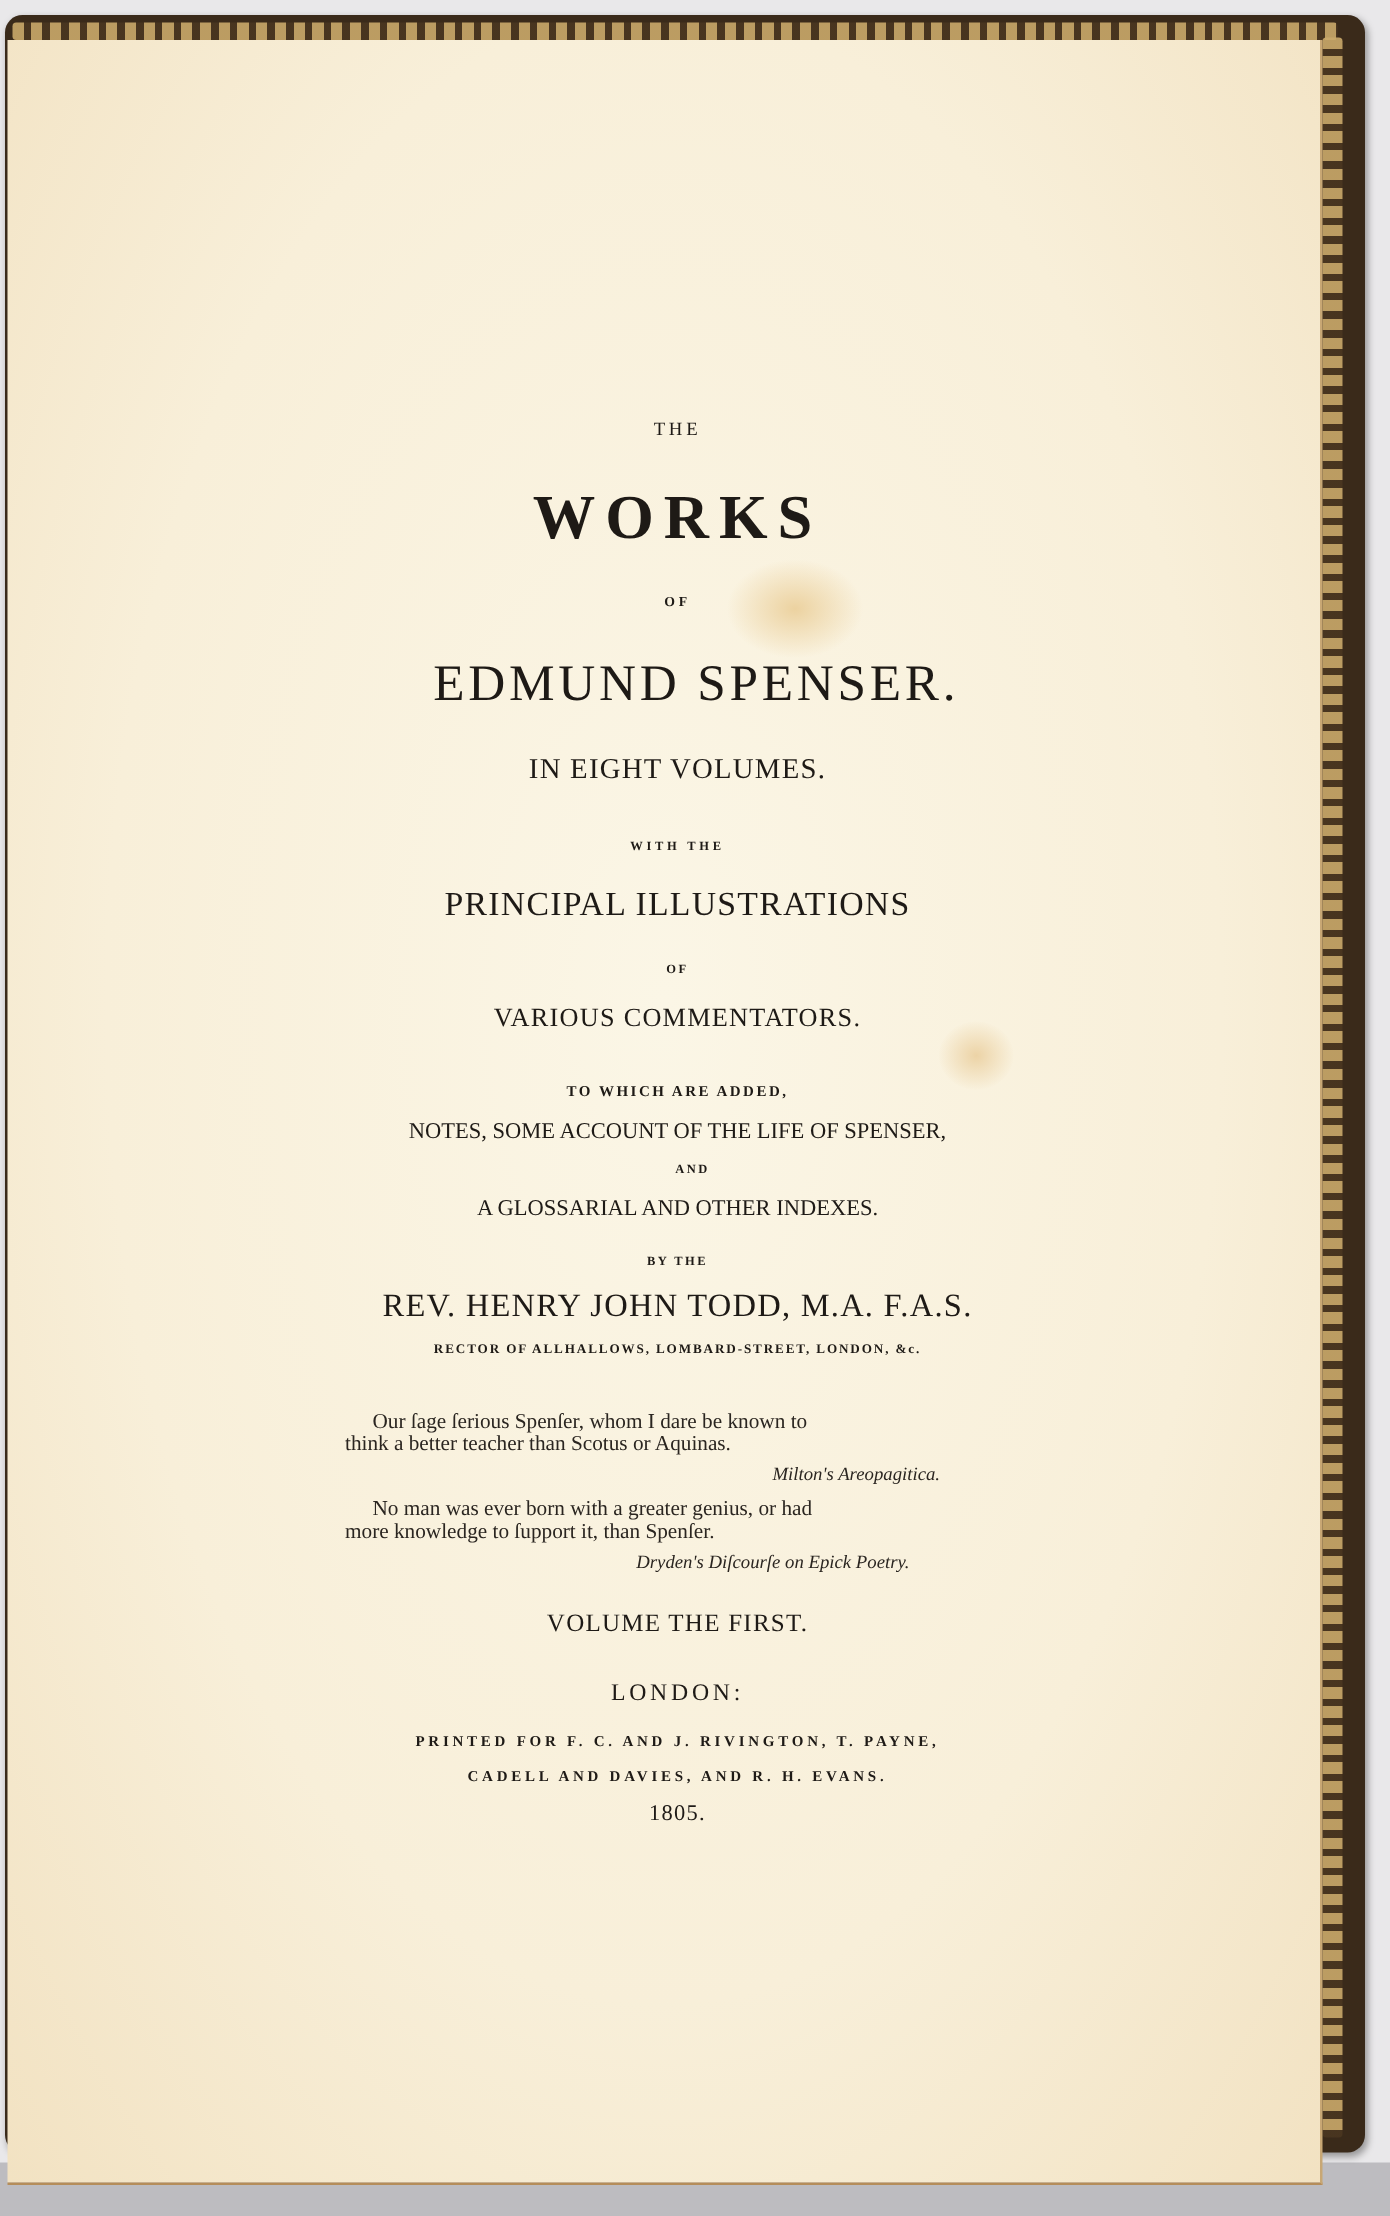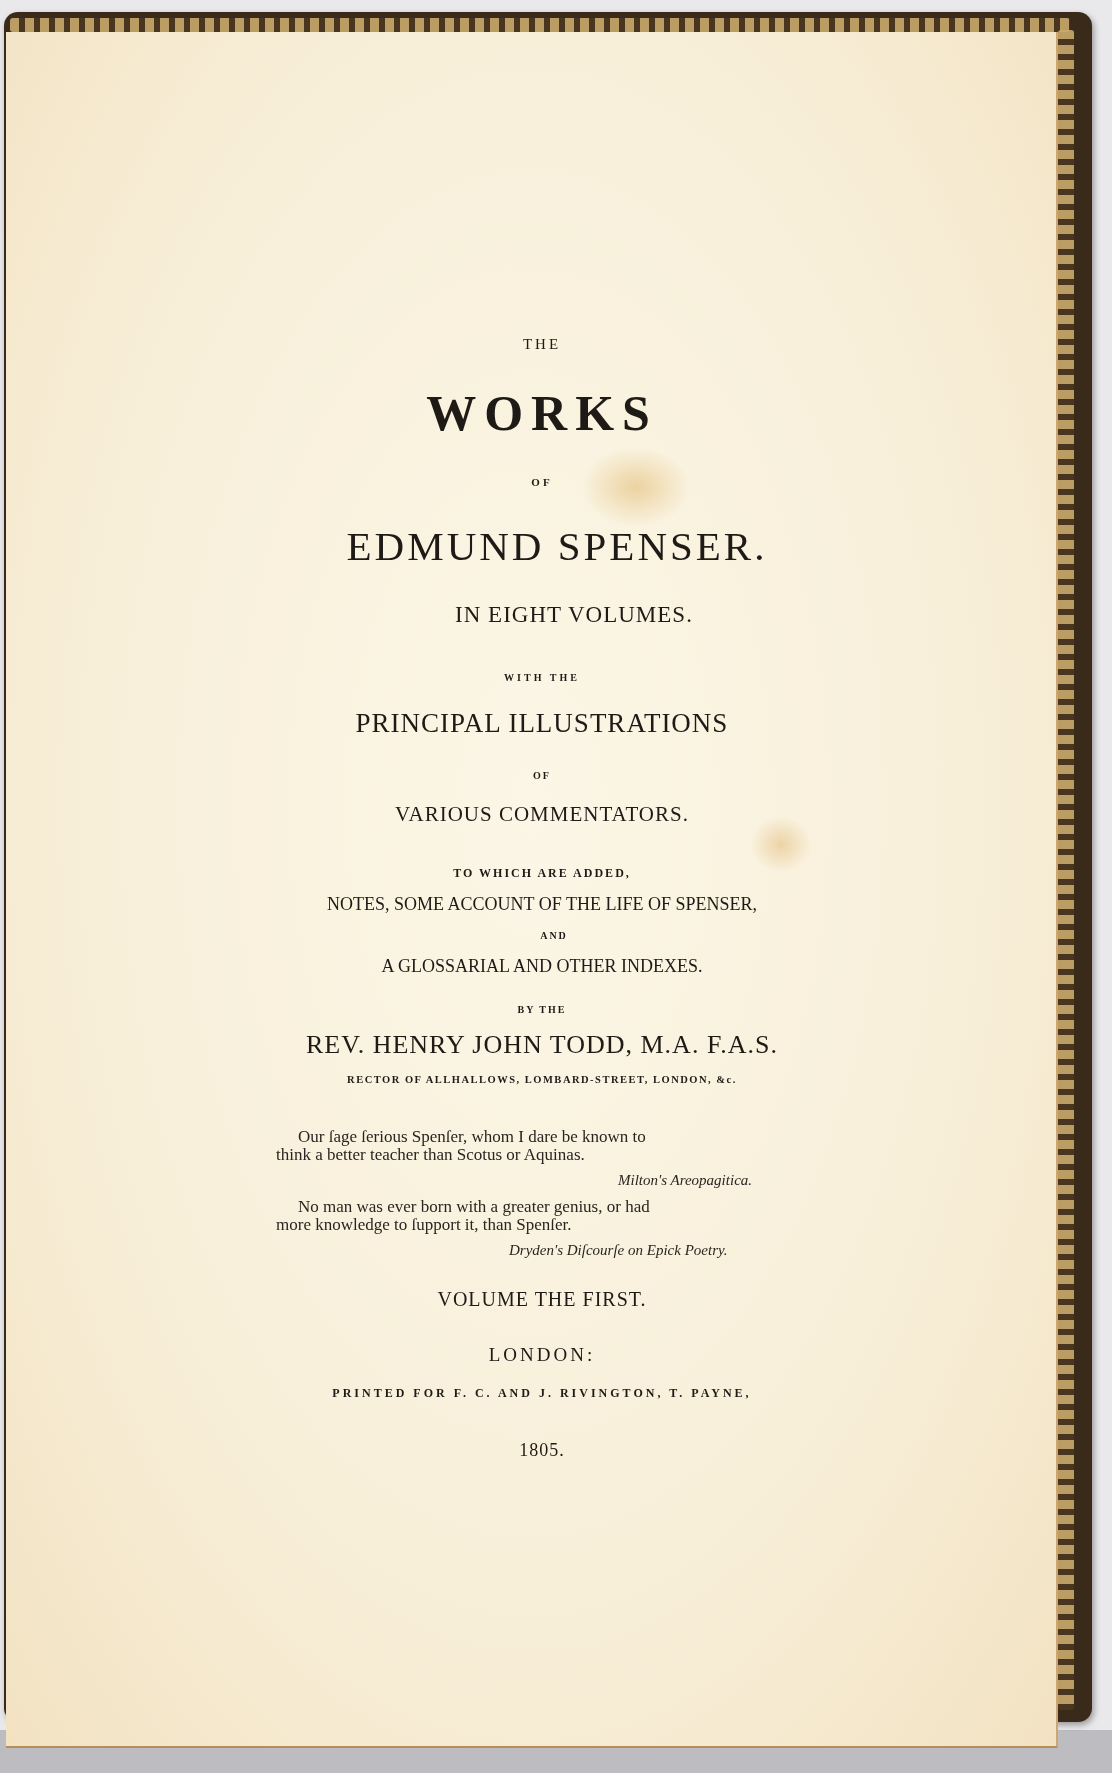--- a/index.html
+++ b/index.html
@@ -13,21 +13,21 @@
   .page{position:absolute;left:6px;top:32px;width:1050px;height:1714px;
     background:radial-gradient(ellipse at 50% 45%,#fbf6e6 0%,#f8efd9 60%,#f2e2c2 100%);
     border-bottom:2px solid #b58d5a;border-right:2px solid #c8a774;}
   .stain1{position:absolute;left:575px;top:415px;width:110px;height:80px;border-radius:50%;background:radial-gradient(#ecd2a0 0%,rgba(236,210,160,0) 70%);}
   .stain2{position:absolute;left:745px;top:785px;width:60px;height:55px;border-radius:50%;background:radial-gradient(#ecd3a6 0%,rgba(236,211,166,0) 72%);}
   .ctr{position:absolute;left:16px;width:1040px;text-align:center;color:#1e1a16;}
   .t-the{top:304px;font-size:15px;letter-spacing:3px;}
   .t-works{top:352px;font-size:50px;letter-spacing:8px;font-weight:bold;}
   .t-of1{top:444px;font-size:11px;letter-spacing:3px;font-weight:bold;}
   .t-author{top:490px;font-size:41px;letter-spacing:3px;padding-left:15px;}
-  .t-vols{top:570px;font-size:23px;letter-spacing:1px;margin-left:32px;}
+  .t-vols{top:570px;font-size:23px;letter-spacing:1px;}
   .t-with{top:640px;font-size:10px;letter-spacing:3px;font-weight:bold;}
   .t-principal{top:676px;font-size:27px;letter-spacing:1px;}
   .t-of2{top:738px;font-size:10px;letter-spacing:2px;font-weight:bold;}
   .t-various{top:770px;font-size:21px;letter-spacing:1px;}
   .t-added{top:834px;font-size:12px;letter-spacing:2px;font-weight:bold;}
   .t-notes{top:862px;font-size:18px;}
   .t-and{top:898px;font-size:10px;letter-spacing:2px;font-weight:bold;padding-left:12px;}
   .t-gloss{top:924px;font-size:18px;}
   .t-by{top:972px;font-size:10px;letter-spacing:2px;font-weight:bold;}
   .t-rev{top:998px;font-size:26px;letter-spacing:1px;}
@@ -83,14 +83,15 @@
 
   <div class="quote q2">
     <span class="qline indent">No man was ever born with a greater genius, or had</span>
     <span class="qline">more knowledge to ſupport it, than Spenſer.</span>
   </div>
   <div class="attr a2">Dryden's Diſcourſe on Epick Poetry.</div>
 
   <div class="ctr t-volfirst">VOLUME THE FIRST.</div>
   <div class="ctr t-london">LONDON:</div>
   <div class="ctr t-printed1">PRINTED FOR F. C. AND J. RIVINGTON, T. PAYNE,</div>
+  <div class="ctr t-printed2">CADELL AND DAVIES, AND R. H. EVANS.</div>
   <div class="ctr t-year">1805.</div>
 </div>
 
 </body></html>

